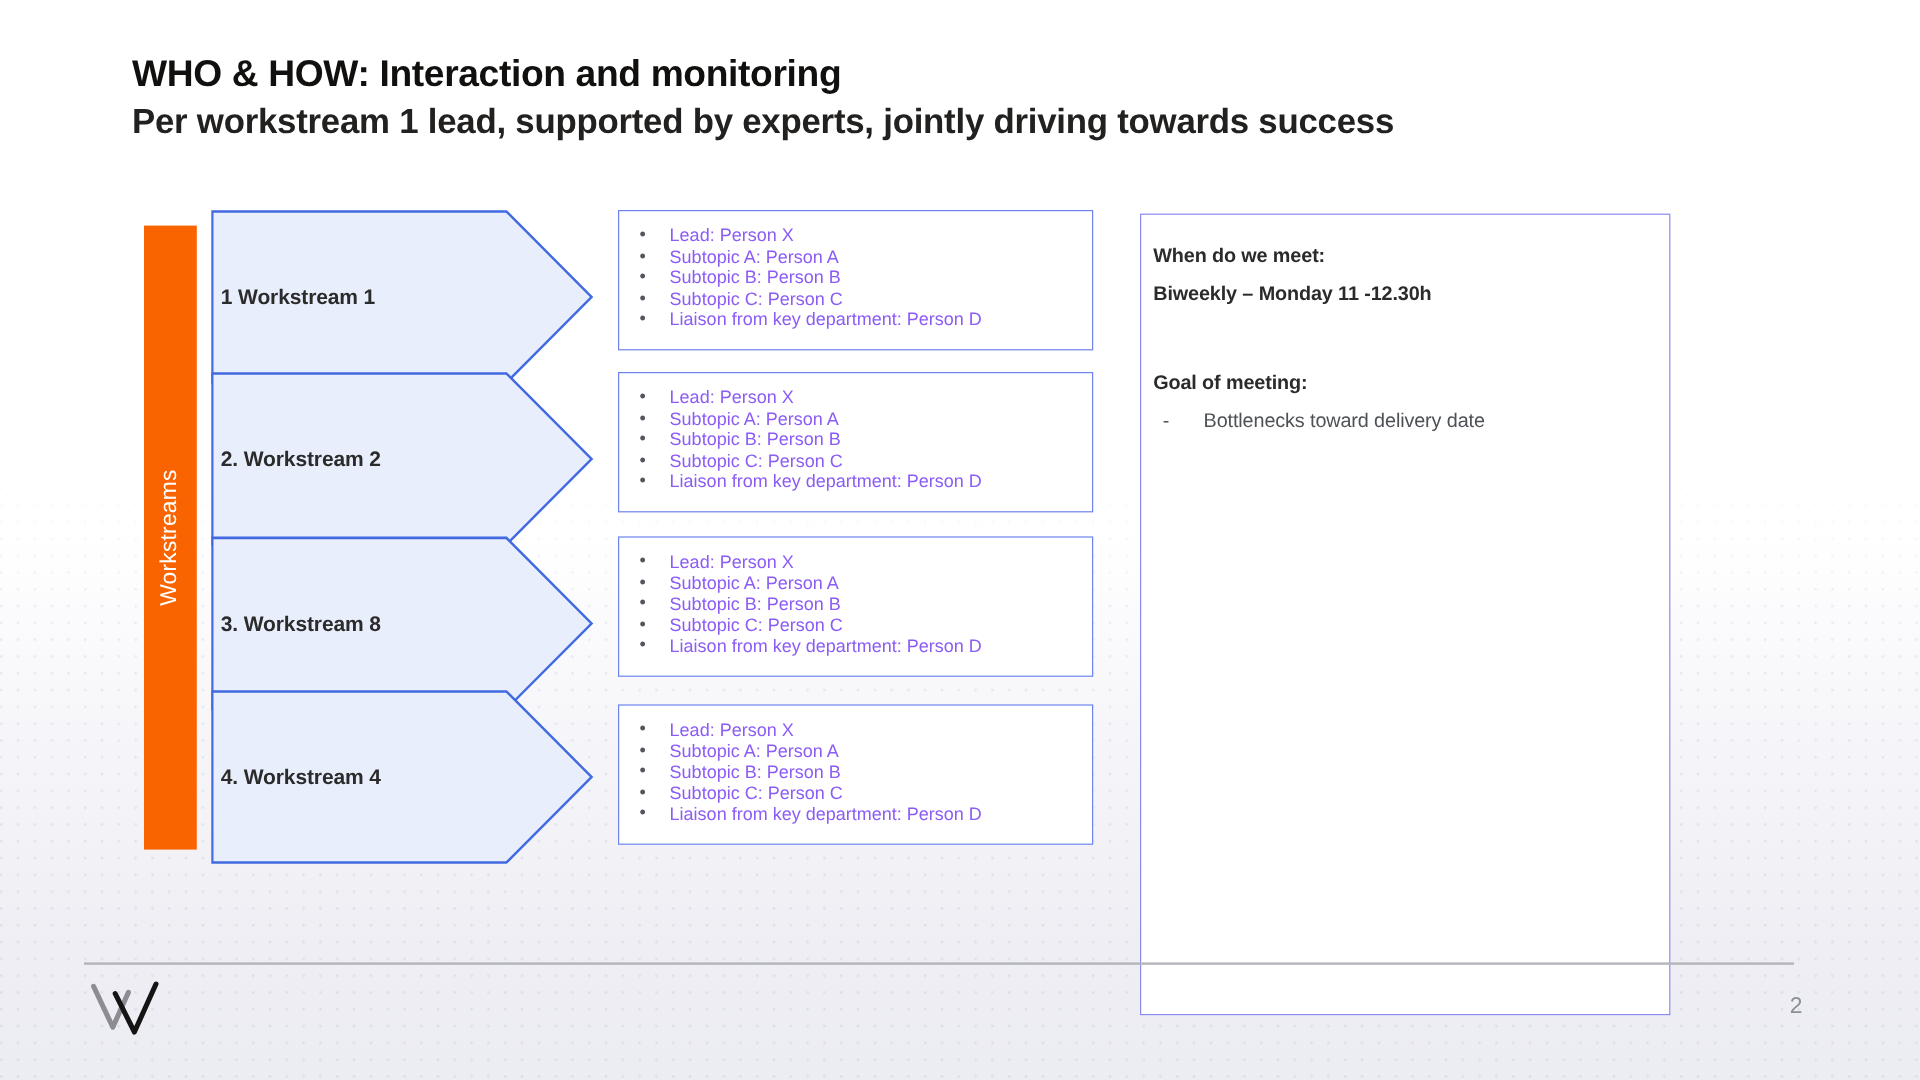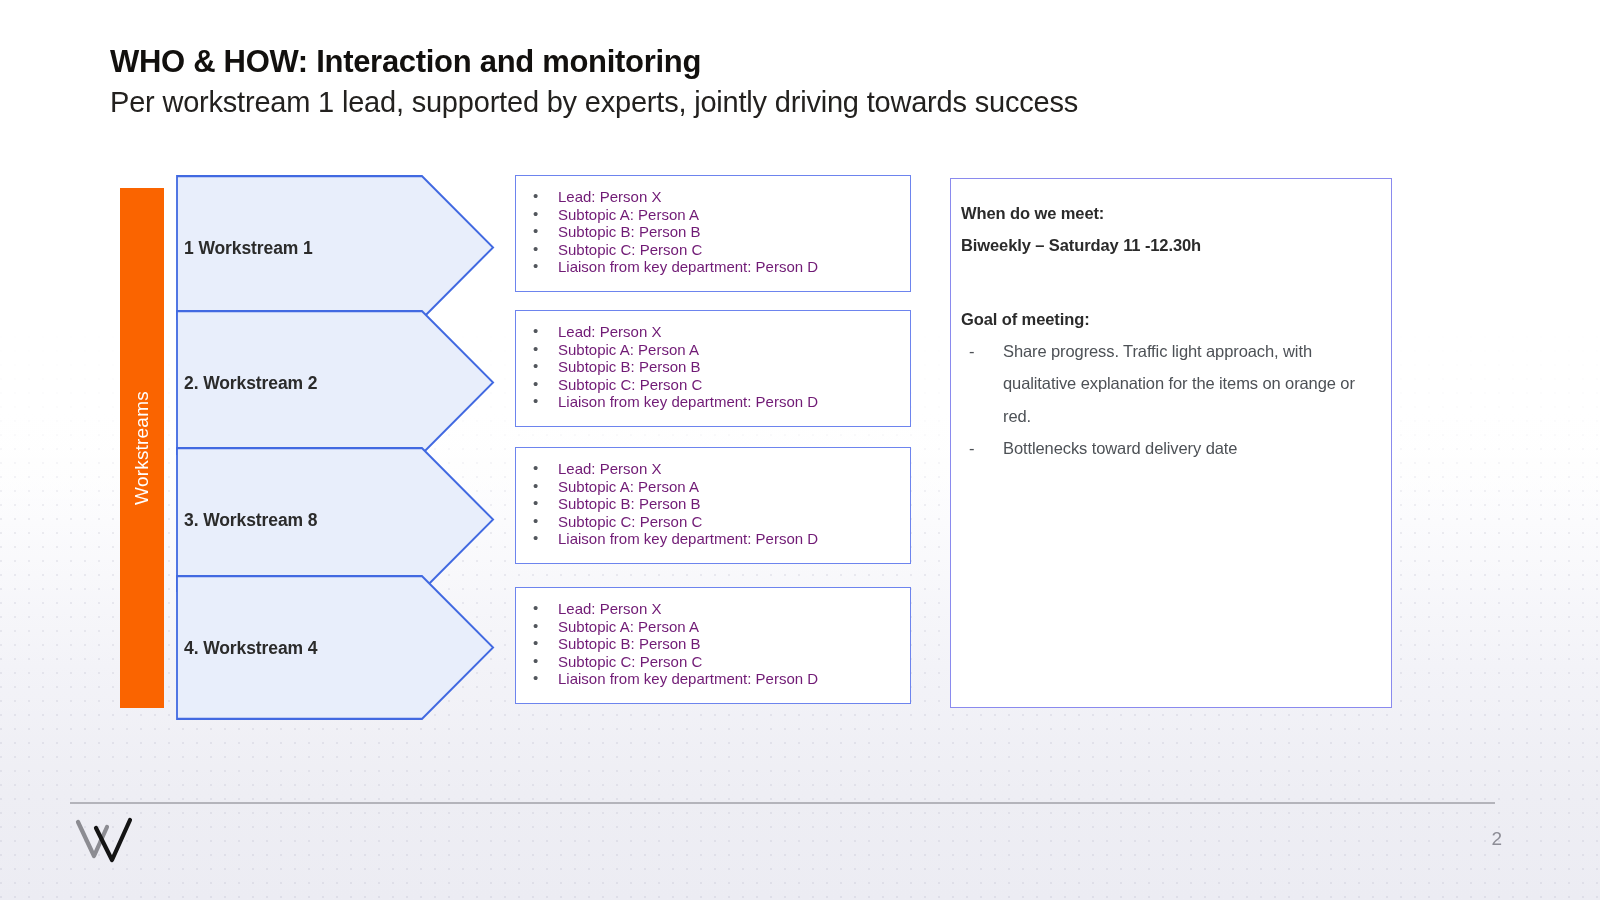--- a/index.html
+++ b/index.html
@@ -52,21 +52,21 @@
     margin: 0;
     font-size: 31px;
     font-weight: bold;
     line-height: 1.18;
     color: #12100e;
     letter-spacing: -0.3px;
   }
   .subtitle {
     margin: 4px 0 0 0;
     font-size: 29px;
-    font-weight: 400;
+    font-weight: 700;
     line-height: 1.2;
     color: #23211f;
     letter-spacing: -0.2px;
   }
 
   
   .ws-rail {
     position: absolute;
     left: 120px;
     top: 188px;
@@ -135,39 +135,39 @@
   .detail-list {
     margin: 0;
     padding: 12px 10px 0 14px;
     list-style: none;
   }
   .detail-list li {
     position: relative;
     padding-left: 28px;
     font-size: 15px;
     line-height: 17.6px;
-    color: #701a75;
+    color: #8b5cf6;
     white-space: nowrap;
   }
   .detail-list li::before {
     content: "\2022";
     position: absolute;
     left: 3px;
     top: -1px;
     font-size: 15px;
     color: #52565c;
   }
 
   
   .meeting-panel {
     position: absolute;
     left: 950px;
     top: 178px;
     width: 442px;
-    height: 530px;
+    height: 668px;
     background: #ffffff;
     border: 1.6px solid #8a8aee;
     box-sizing: border-box;
     padding: 18px 22px 0 10px;
   }
   .meeting-heading {
     font-size: 16.5px;
     font-weight: bold;
     color: #2b2b2b;
     margin: 0 0 0 0;
@@ -313,25 +313,24 @@
           <li>Subtopic C: Person C</li>
           <li>Liaison from key department: Person D</li>
         </ul>
       </div>
     </div>
 
   </div>
 
   <div class="meeting-panel">
     <div class="meeting-heading">When do we meet:</div>
-    <div class="meeting-when">Biweekly – Saturday 11 -12.30h</div>
+    <div class="meeting-when">Biweekly – Monday 11 -12.30h</div>
     <div class="meeting-gap"></div>
     <div class="meeting-heading">Goal of meeting:</div>
     <ul class="goal-list">
-      <li>Share progress. Traffic light approach, with qualitative explanation for the items on orange or red.</li>
       <li>Bottlenecks toward delivery date</li>
     </ul>
   </div>
 
   <div class="footer-rule"></div>
 
   <div class="logo">
     <svg viewBox="0 0 64 52" aria-hidden="true">
       <path d="M4 10 L20 44 L33 15" fill="none" stroke="#8c8c92" stroke-width="4.2" stroke-linecap="round" stroke-linejoin="round"></path>
       <path d="M22 16 L38 48 L56 8" fill="none" stroke="#141414" stroke-width="4.2" stroke-linecap="round" stroke-linejoin="round"></path>

